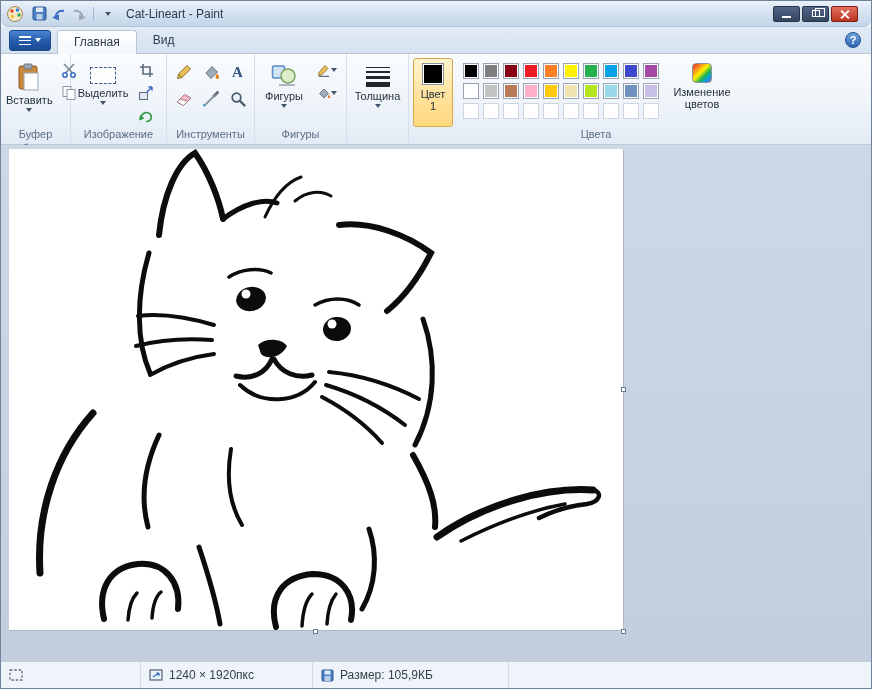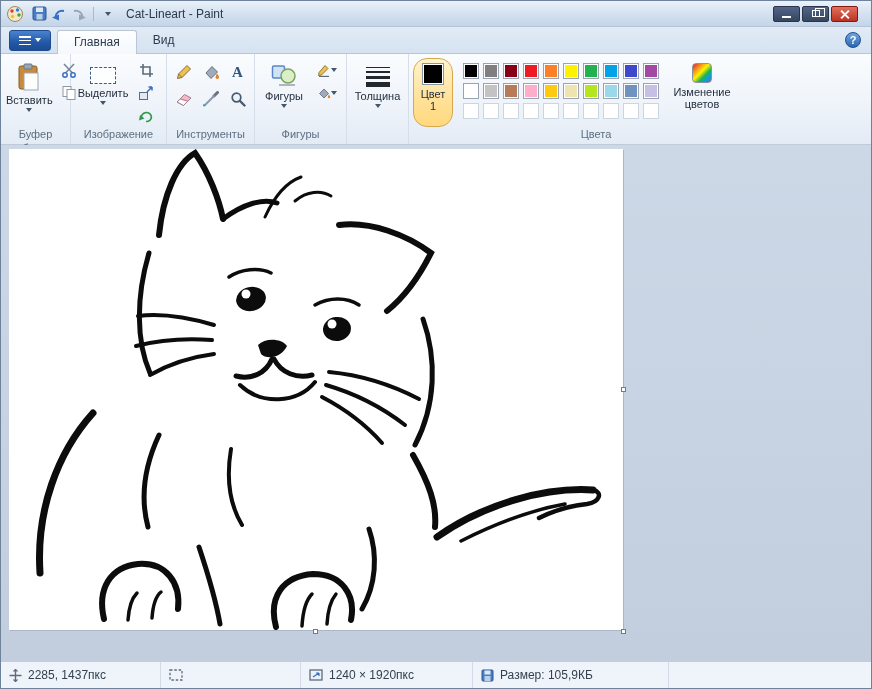--- a/index.html
+++ b/index.html
@@ -2,21 +2,21 @@
 <html><head>
 <meta charset="utf-8">
 <style>
   * { margin:0; padding:0; box-sizing:border-box; font-family:"Liberation Sans","DejaVu Sans",sans-serif; }
   html,body { width:872px; height:689px; background:#eef3fa; }
   .window { position:absolute; top:0; left:0; width:872px; height:689px; border:1px solid #6e829c; overflow:hidden; background:#eef3fa; }
 
   
   .titlebar { position:absolute; top:0; left:0; right:0; height:26px;
     background:linear-gradient(#eaf1fa,#d3e0ef 55%,#c4d5e9); border-bottom:1px solid #b4c3d6;
-    display:flex; align-items:center; padding:0 5px; }
+    display:flex; align-items:center; padding:0 5px;border-radius:8px; }
   .app-icon { width:18px; height:18px; margin-right:5px; }
   .qat-btn { width:20px; height:18px; display:flex; align-items:center; justify-content:center; border-radius:2px; }
   .qat-sep { width:1px; height:14px; background:#a9b9cc; margin:0 4px; }
   .caret-down { width:0; height:0; border:3px solid transparent; border-top:4px solid #44566b; margin-top:3px; }
   .title-text { font-size:12px; color:#2b3a4d; margin-left:8px; flex:1; white-space:nowrap; }
   .winbtns { display:flex; gap:2px; margin-right:8px; }
   .winbtn { width:27px; height:16px; border:1px solid #28354a; border-radius:2px;
     display:flex; align-items:center; justify-content:center;
     background:linear-gradient(#53658a,#35465f); }
   .winbtn.close { background:linear-gradient(#e2705d,#bb3322); border-color:#7c1d12; }
@@ -57,21 +57,21 @@
   .bigbtn .caret-down { margin-top:2px; }
   .bigbtn.selected { background:linear-gradient(#fff4cd,#ffe199 60%,#ffd97e); border:1px solid #d8a84e; }
   .smallcol { display:flex; flex-direction:column; gap:3px; padding-top:2px; }
   .smallbtn { width:24px; height:20px; display:flex; align-items:center; justify-content:center; border-radius:2px; }
   .toolgrid { display:grid; grid-template-columns:repeat(3,24px); grid-auto-rows:24px; gap:3px; padding-top:2px; }
   .toolbtn { display:flex; align-items:center; justify-content:center; border-radius:2px; border:1px solid transparent; }
   .text-glyph { font-family:"Liberation Serif",serif; font-size:15px; font-weight:bold; color:#33557f; }
 
   
   .colorbtn { width:40px; display:flex; flex-direction:column; align-items:center; padding-top:4px;
-    border:1px solid transparent; border-radius:14px; }
+    border:1px solid transparent; border-radius:3px; }
   .colorbtn.selected { background:linear-gradient(#fff4cd,#ffe199 60%,#ffd97e); border:1px solid #d8a84e; }
   .swatch-big { width:22px; height:22px; border:1px solid #8a93a2; box-shadow:inset 0 0 0 1px #fff; }
   .colorbtn .lbl { font-size:11px; color:#1f2b3a; margin-top:3px; line-height:12px; text-align:center; width:32px; }
   .palette { display:grid; grid-template-columns:repeat(10,16px); grid-auto-rows:16px; gap:4px; margin:5px 4px 0; }
   .swatch { width:16px; height:16px; border:1px solid #9aa3b1; box-shadow:inset 0 0 0 1px #fff; }
   .swatch.empty { background:#fff; border:1px solid #cdd5df; box-shadow:none; }
   .rainbow { width:20px; height:20px; border-radius:4px; border:1px solid #8a93a2;
     background:linear-gradient(135deg,#e5271f,#f7941d 25%,#fff200 45%,#22b14c 65%,#00a2e8 82%,#a349a4); }
   .editlbl { font-size:11px; color:#1f2b3a; margin-top:3px; line-height:12px; text-align:center; width:64px; }
 
@@ -425,27 +425,20 @@
         <path d="M584 341 C594 343 591 353 578 355 C560 357 544 362 530 369" stroke-width="4.5"></path>
         <path d="M452 392 C492 372 528 360 556 355" stroke-width="3.5"></path>
       </svg>
     </div>
     <div class="handle" style="left:620px; top:242px;"></div>
     <div class="handle" style="left:312px; top:484px;"></div>
     <div class="handle" style="left:620px; top:484px;"></div>
   </div>
 
   <div class="statusbar">
-    <div class="seg" style="width:160px">
-      <svg width="13" height="13" viewBox="0 0 13 13">
-        <path d="M6.5 0.5 V12.5 M0.5 6.5 H12.5" stroke="#5d6b7d" stroke-width="1.4"></path>
-        <path d="M4.5 2.5 L6.5 0.5 L8.5 2.5 M4.5 10.5 L6.5 12.5 L8.5 10.5" fill="none" stroke="#5d6b7d" stroke-width="1.2"></path>
-      </svg>
-      <span>2285, 1437пкс</span>
-    </div>
     <div class="seg" style="width:140px">
       <svg width="14" height="12" viewBox="0 0 14 12">
         <rect x="1" y="1" width="12" height="10" fill="none" stroke="#5d6b7d" stroke-width="1.3" stroke-dasharray="2.5 1.8"></rect>
       </svg>
     </div>
     <div class="seg" style="width:172px">
       <svg width="14" height="12" viewBox="0 0 14 12">
         <rect x="1" y="1" width="12" height="10" fill="#eaf2fa" stroke="#5d6b7d" stroke-width="1.3"></rect>
         <path d="M4 8 L10 4 M10 4 H7 M10 4 V7" stroke="#3a6ec2" stroke-width="1.2" fill="none"></path>
       </svg>

